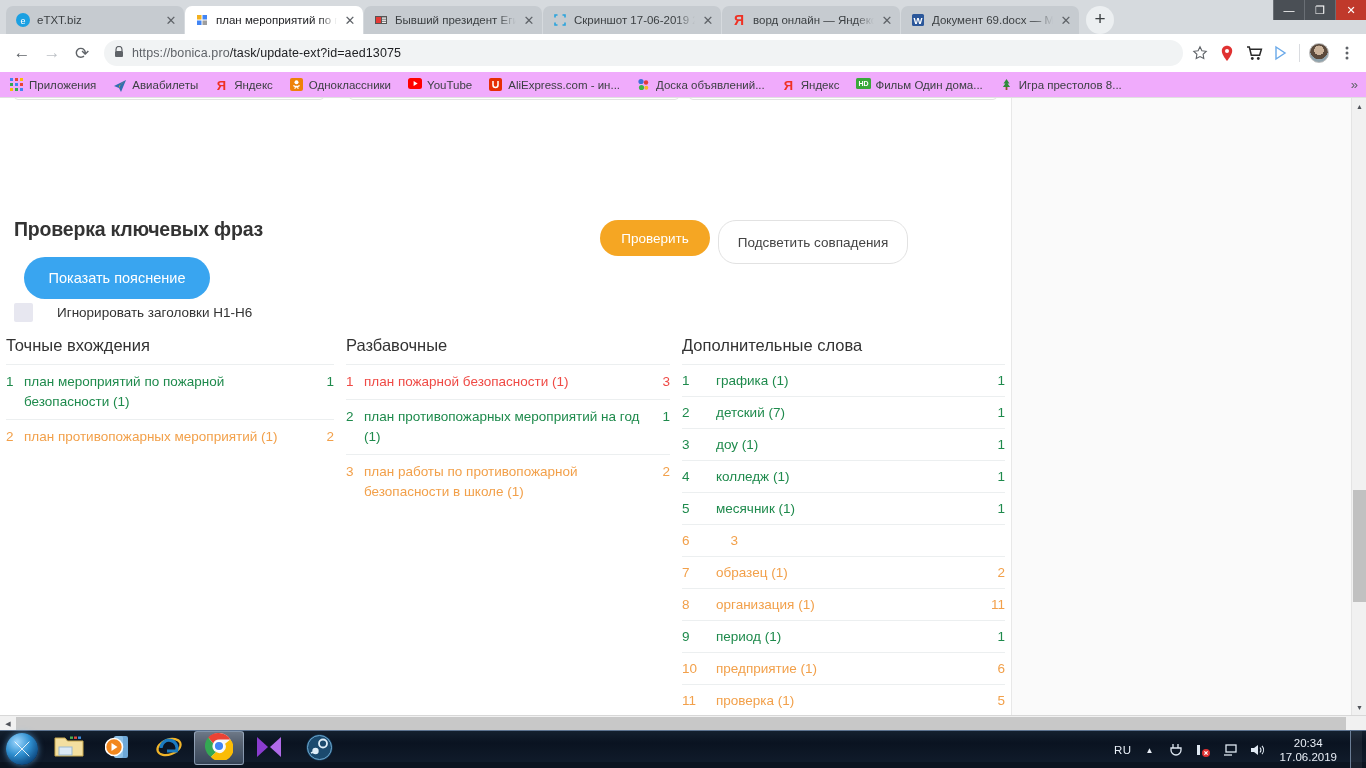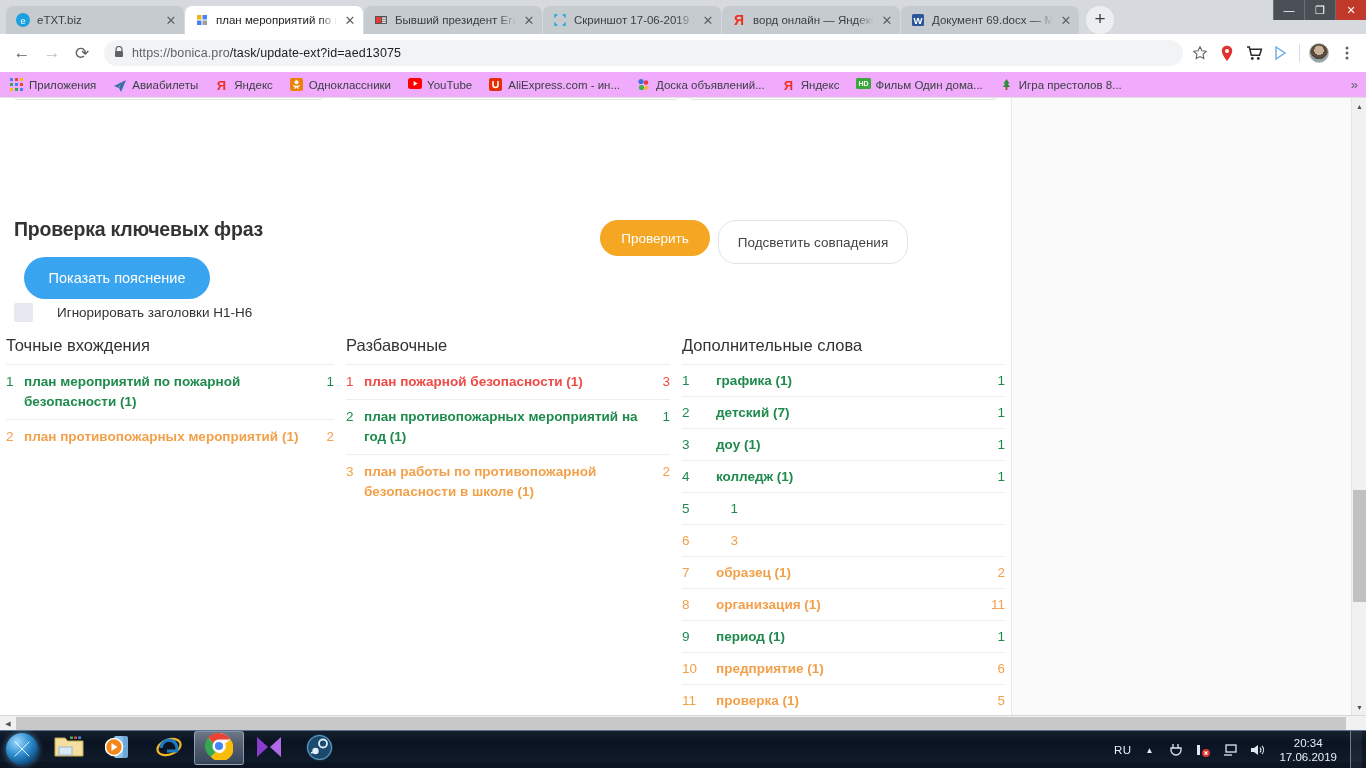--- a/index.html
+++ b/index.html
@@ -110,21 +110,21 @@
   .cols { position: absolute; left: 0; top: 238px; width: 1011px; display: flex; }
   .col { padding: 0 6px; }
   .col1 { width: 340px; }
   .col2 { width: 336px; }
   .col3 { width: 335px; }
   .col-head { font-size: 16.5px; color: #333; padding-bottom: 9px; }
   .kw-list { list-style: none; }
   .kw-item { display: flex; align-items: flex-start; border-top: 1px solid #eceff0;
      padding: 7px 0 7px 0; font-size: 13.5px; line-height: 20px; }
   .kw-item .idx { flex: 0 0 18px; text-align: left; }
-  .kw-item .phrase { flex: 1 1 auto; padding-right: 8px; font-weight: bold; }
+  .kw-item .phrase { flex: 1 1 auto; padding-right: 8px; }
   .kw-item .cnt { flex: 0 0 22px; text-align: right; }
   .col3 .kw-item .idx { flex: 0 0 34px; }
   .col3 .kw-item { padding: 5.5px 0; }
   .c-green { color: #1e8a4c; }
   .c-orange { color: #f2a04a; }
   .c-red { color: #ef4a45; }
 
   
   .hscroll { position: absolute; left: 0; top: 715px; width: 1366px; height: 15px;
      background: #f1f1f1; border-top: 1px solid #d8d8d8; }
@@ -474,20 +474,21 @@
                 <span class="phrase">доу (1)</span>
                 <span class="cnt">1</span>
               </li>
               <li class="kw-item c-green">
                 <span class="idx">4</span>
                 <span class="phrase">колледж (1)</span>
                 <span class="cnt">1</span>
               </li>
               <li class="kw-item c-green">
                 <span class="idx">5</span>
+                <span class="phrase">месячник (1)</span>
                 <span class="cnt">1</span>
               </li>
               <li class="kw-item c-orange">
                 <span class="idx">6</span>
                 <span class="cnt">3</span>
               </li>
               <li class="kw-item c-orange">
                 <span class="idx">7</span>
                 <span class="phrase">образец (1)</span>
                 <span class="cnt">2</span>

